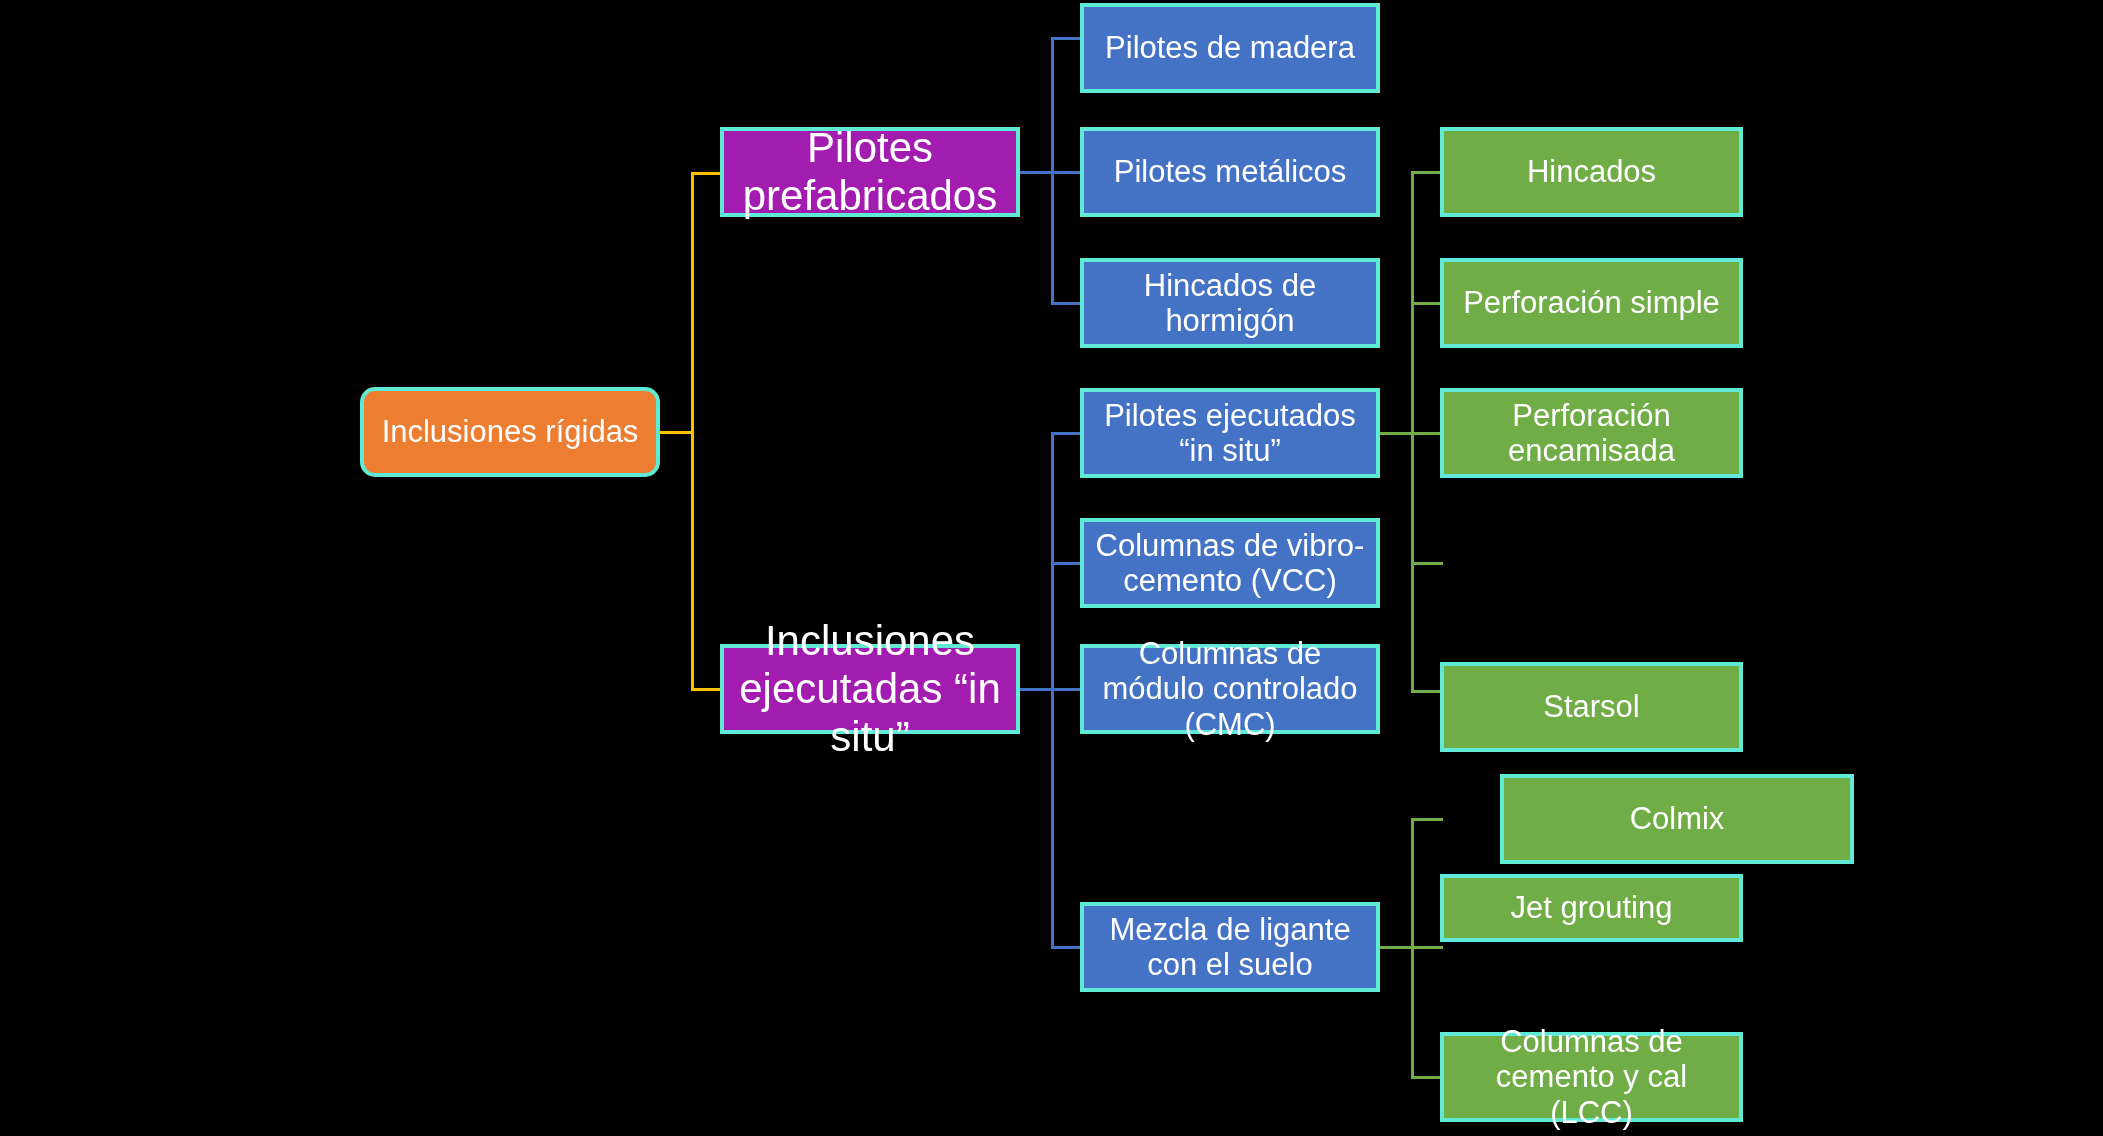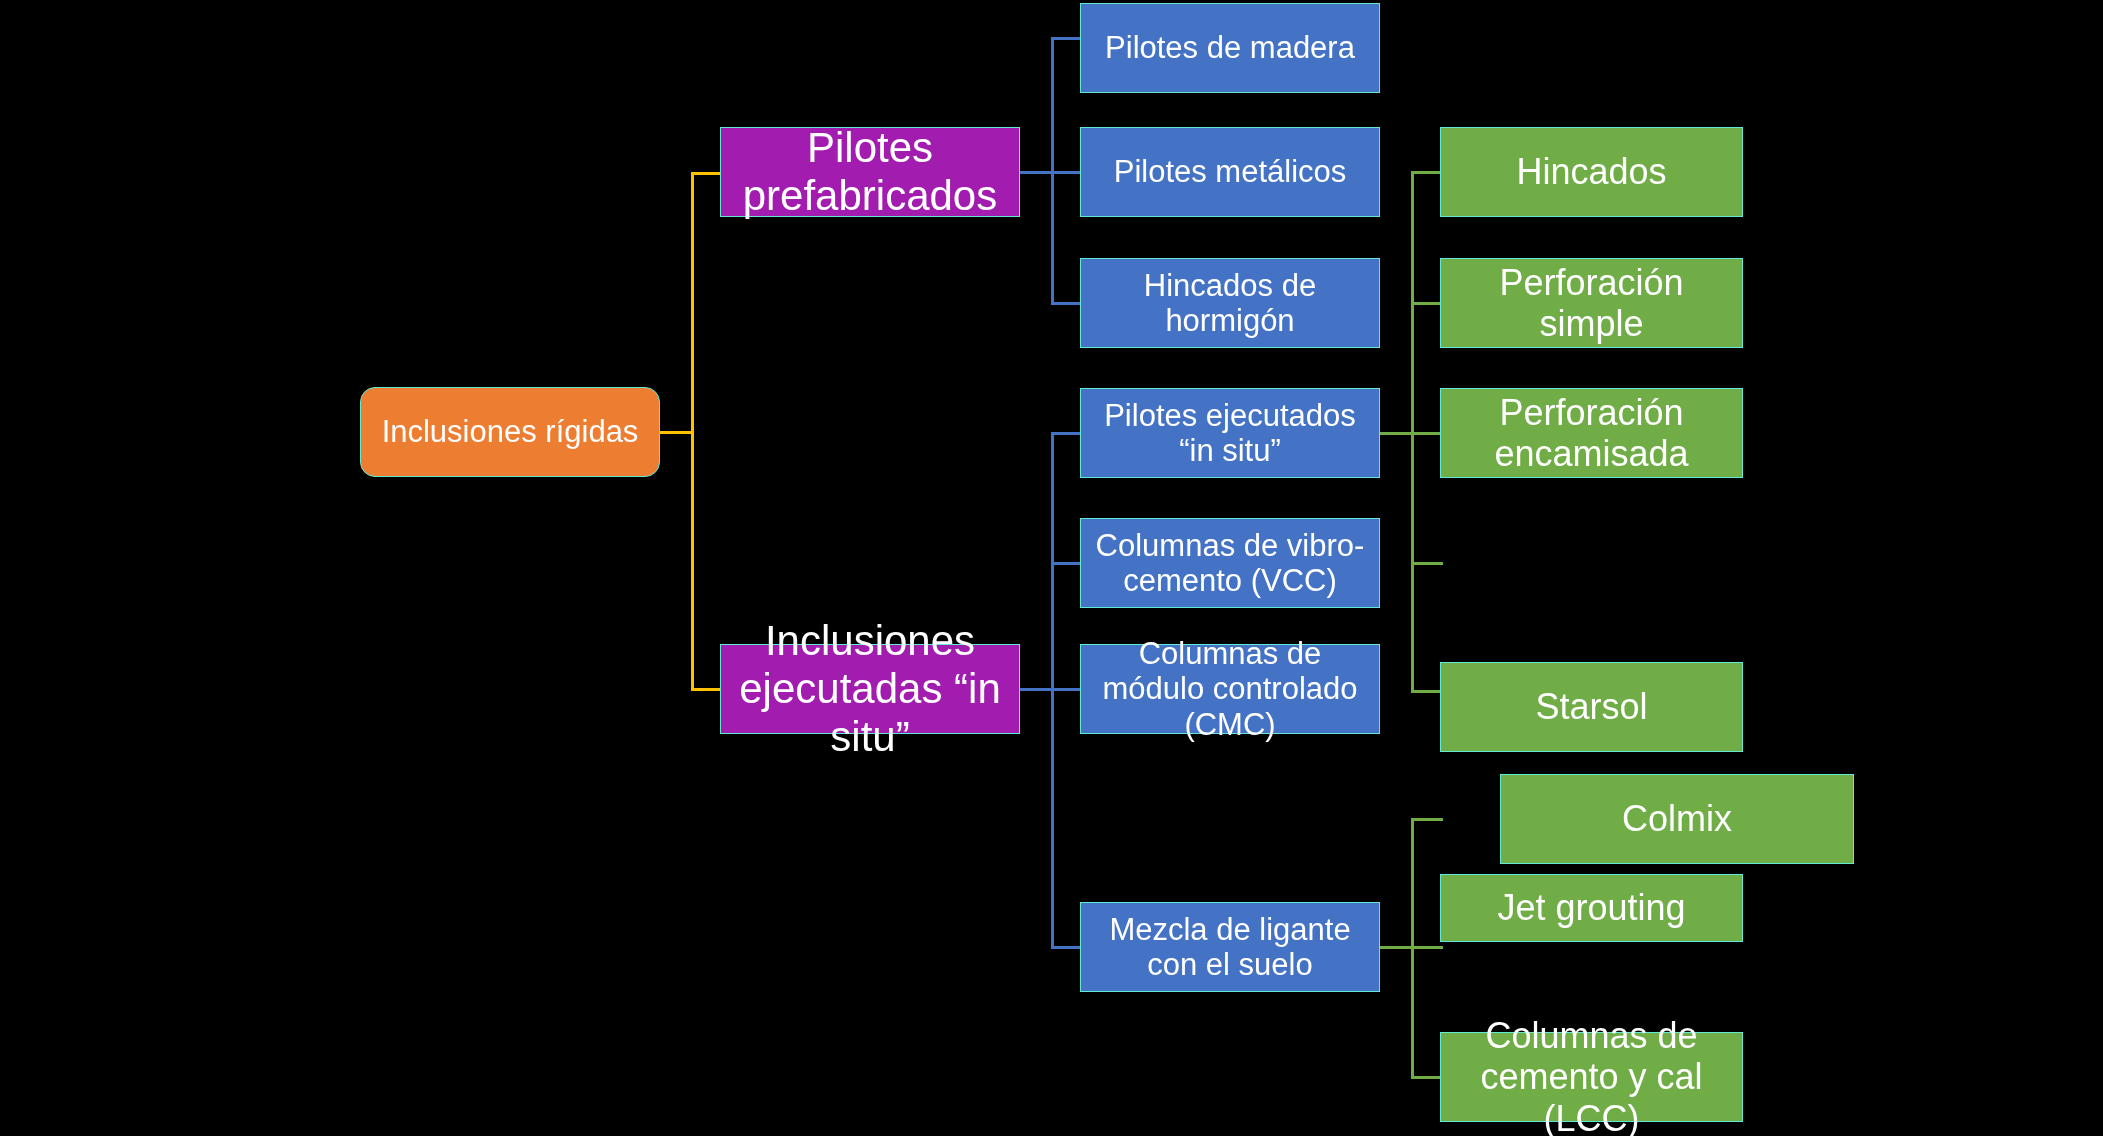--- a/index.html
+++ b/index.html
@@ -4,27 +4,27 @@
 <title>Inclusiones rigidas - diagrama</title>
 <style>
   html,body{margin:0;padding:0;background:#000;}
   body{width:2103px;height:1136px;overflow:hidden;
        font-family:"Liberation Sans","DejaVu Sans",sans-serif;}
   #stage{position:relative;width:2103px;height:1136px;background:#000;}
 
   .node{position:absolute;box-sizing:border-box;
         display:flex;align-items:center;justify-content:center;
         text-align:center;color:#ffffff;line-height:1.14;
-        border:1px solid #5eead4;padding:0 8px;}
+        border:4px solid #5eead4;padding:0 8px;}
   .node span{display:block;width:100%;}
 
   .node.root   {background:#ED7D31;font-size:31px;}
   .node.level2 {background:#a21caf;font-size:42px;}
   .node.level3 {background:#4472C4;font-size:31px;}
-  .node.level4 {background:#70AD47;font-size:36px;}
+  .node.level4 {background:#70AD47;font-size:31px;}
 
   .conn{position:absolute;}
   .conn.h{height:3px;}
   .conn.v{width:3px;}
   .c-orange{background:#FFC000;}
   .c-blue  {background:#4472C4;}
   .c-green {background:#70AD47;}
 </style>
 </head>
 <body>

